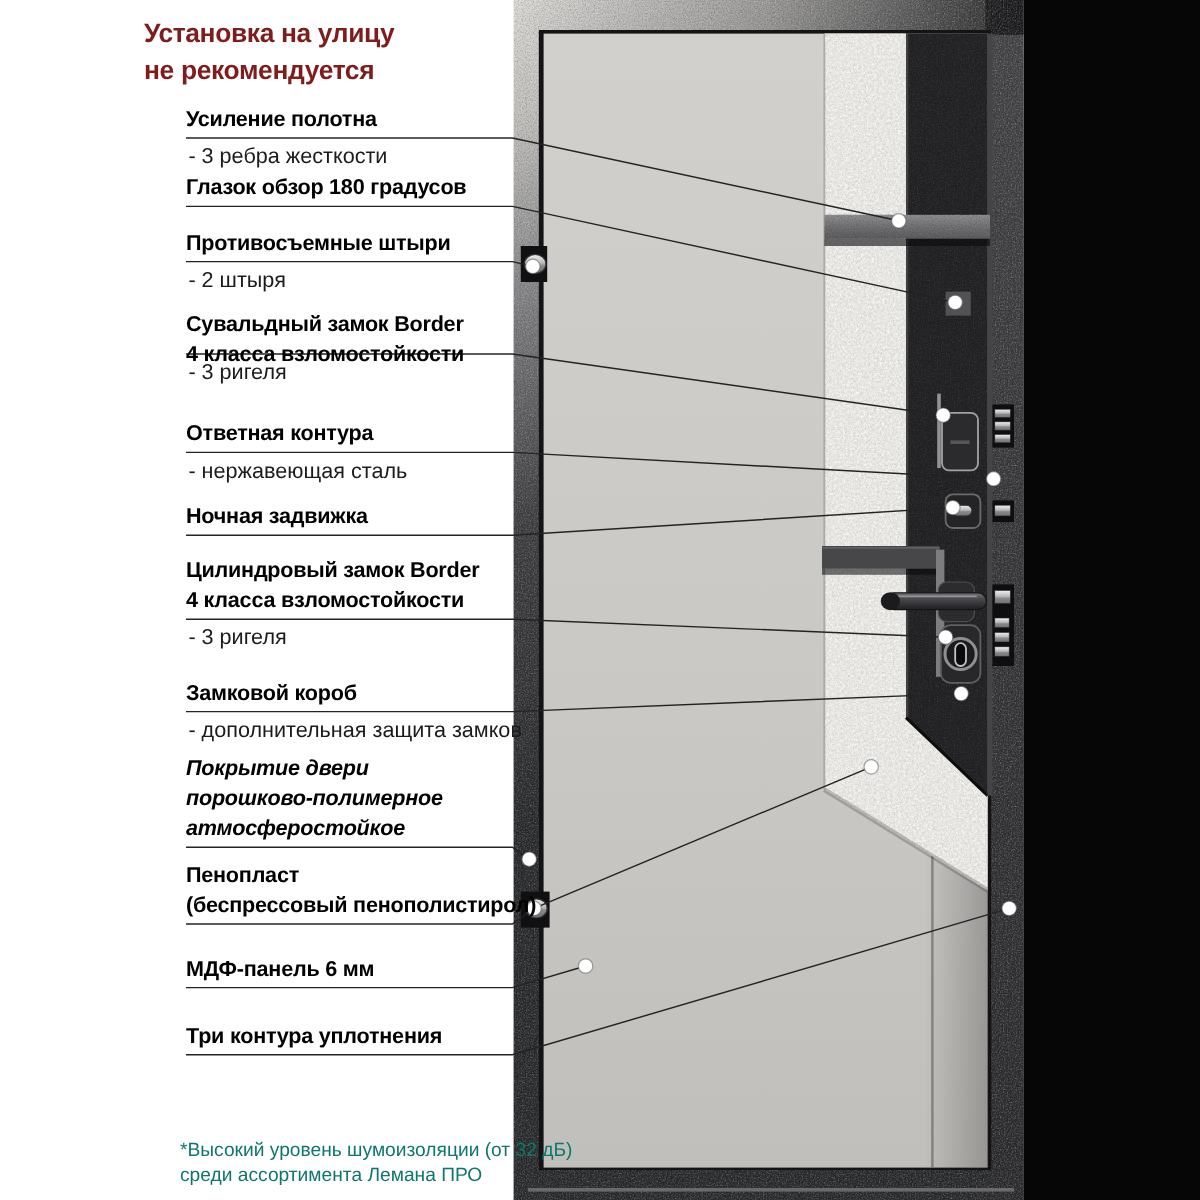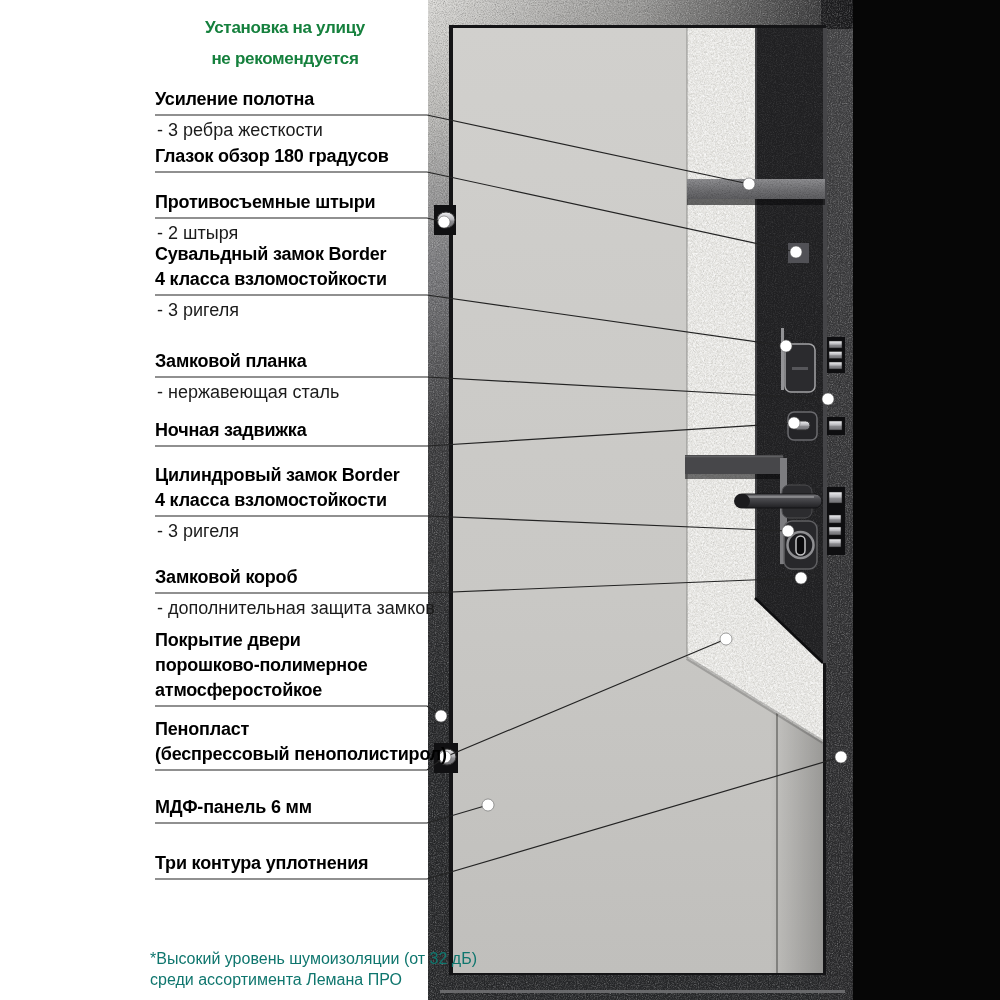--- a/index.html
+++ b/index.html
@@ -1,21 +1,21 @@
 <!DOCTYPE html>
 <html><head>
 <meta charset="utf-8">
 <style>
   html,body{margin:0;padding:0;background:#ffffff;}
   .page{position:relative;width:1000px;height:1000px;background:#ffffff;overflow:hidden;
         font-family:"Liberation Sans", sans-serif;}
   #door-svg{position:absolute;left:420px;top:0;width:580px;height:1000px;display:block;}
   #callout-svg{position:absolute;left:0;top:0;width:1000px;height:1000px;pointer-events:none;}
-  .header{position:absolute;left:120px;top:12px;width:330px;text-align:center;
-          font-weight:bold;font-size:17px;line-height:31px;color:#15803d;letter-spacing:-0.3px;}
+  .header{position:absolute;left:120px;top:12px;width:330px;text-align:left;
+          font-weight:bold;font-size:22px;line-height:31px;color:#7f1d1d;letter-spacing:-0.3px;}
   .callout-title{position:absolute;left:155px;font-weight:bold;font-size:18px;line-height:25px;
           color:#000;white-space:nowrap;letter-spacing:-0.2px;margin-top:28px;}
   .callout-sub{position:absolute;left:157px;font-size:18px;line-height:18px;color:#1b1b1b;white-space:nowrap;}
   .footer{position:absolute;left:150px;top:948px;font-size:16px;line-height:21px;color:#0f766e;}
   .callout-line{fill:none;stroke:#232323;stroke-width:1.2px;}
   .callout-dot{fill:#ffffff;stroke:rgba(90,90,90,0.55);stroke-width:1px;}
 </style>
 </head>
 <body>
 
@@ -234,50 +234,50 @@
       </div>
       <div class="callout-title" style="bottom: 831px;">
         <div>Глазок обзор 180 градусов</div>
       </div>
       <div class="callout-title" style="bottom: 785px;">
         <div>Противосъемные штыри</div>
       </div>
       <div class="callout-sub" style="top: 224px;">
         <div>- 2 штыря</div>
       </div>
-      <div class="callout-title" style="bottom: 708px;">
+      <div class="callout-title" style="bottom: 692px;">
         <div>Сувальдный замок Border</div>
         <div>4 класса взломостойкости</div>
       </div>
       <div class="callout-sub" style="top: 301px;">
         <div>- 3 ригеля</div>
       </div>
       <div class="callout-title" style="bottom: 626px;">
-        <div>Замковой планка</div>
+        <div>Ответная контура</div>
       </div>
       <div class="callout-sub" style="top: 383px;">
         <div>- нержавеющая сталь</div>
       </div>
       <div class="callout-title" style="bottom: 557px;">
         <div>Ночная задвижка</div>
       </div>
       <div class="callout-title" style="bottom: 487px;">
         <div>Цилиндровый замок Border</div>
         <div>4 класса взломостойкости</div>
       </div>
       <div class="callout-sub" style="top: 522px;">
         <div>- 3 ригеля</div>
       </div>
       <div class="callout-title" style="bottom: 410px;">
         <div>Замковой короб</div>
       </div>
       <div class="callout-sub" style="top: 599px;">
         <div>- дополнительная защита замков</div>
       </div>
-      <div class="callout-title" style="bottom: 297px;">
+      <div class="callout-title" style="bottom: 297px; font-style: italic;">
         <div>Покрытие двери</div>
         <div>порошково-полимерное</div>
         <div>атмосферостойкое</div>
       </div>
       <div class="callout-title" style="bottom: 233px;">
         <div>Пенопласт</div>
         <div>(беспрессовый пенополистирол)</div>
       </div>
       <div class="callout-title" style="bottom: 180px;">
         <div>МДФ-панель 6 мм</div>

